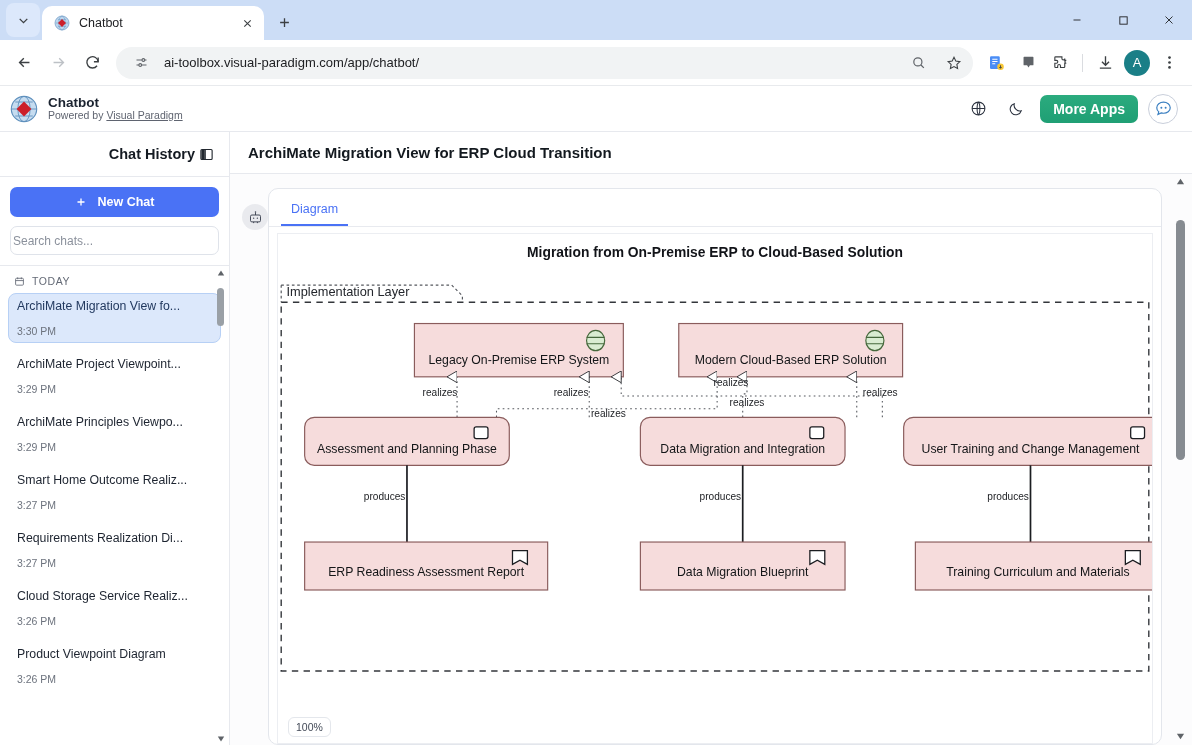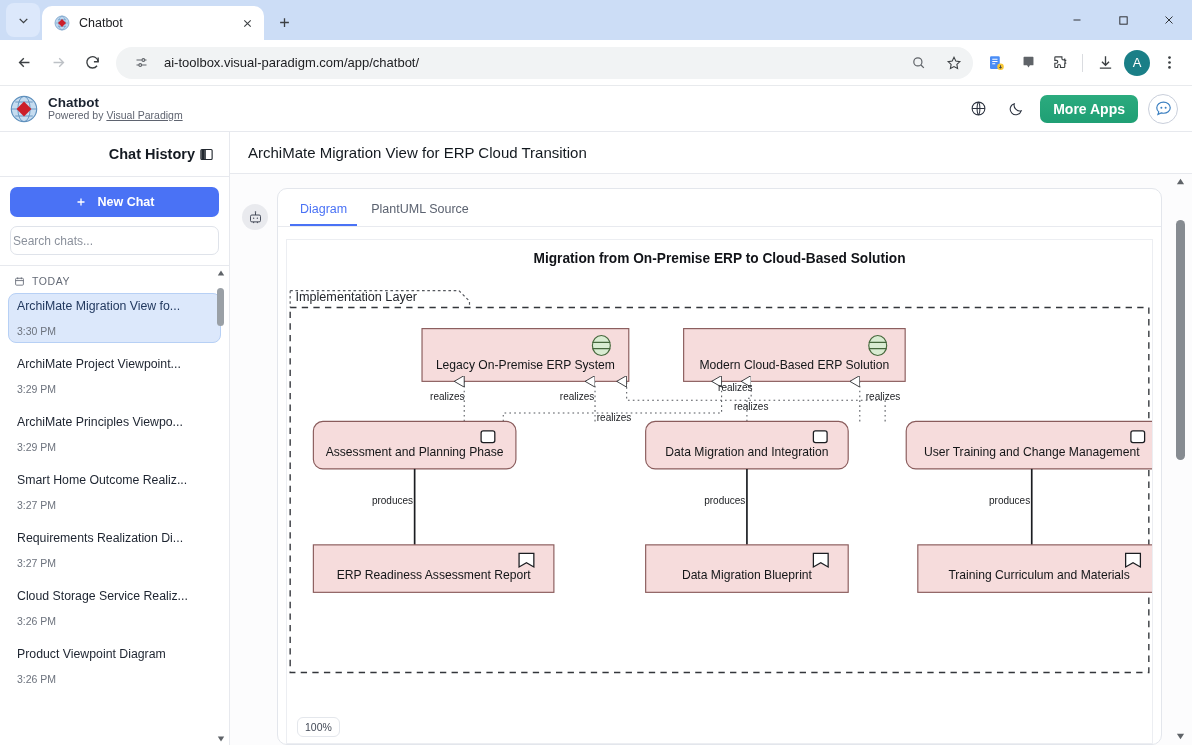--- a/index.html
+++ b/index.html
@@ -130,38 +130,38 @@
   .sb-arrow { width:13px; height:13px; display:flex; align-items:center;
               justify-content:center; color:#5f6368; cursor:pointer; }
   .sb-arrow.down { position:absolute; bottom:0; }
   .sb-thumb { position:absolute; left:3px; top:22px; width:7px; height:38px;
               background:#9aa0a6; border-radius:4px; cursor:pointer; }
 
   
   .main { flex:1; display:flex; flex-direction:column; min-width:0; background:#fff; }
   .main-title-bar { height:42px; display:flex; align-items:center;
                     padding:0 18px; border-bottom:1px solid #e7e9ee; }
-  .main-title { font-size:15px; font-weight:400; color:#13191f; }
+  .main-title { font-size:15px; font-weight:700; color:#13191f; }
 
   .convo-area { flex:1; position:relative; background:#fcfcfd;
-                padding:14px 30px 0 12px; overflow:hidden; display:flex; gap:9px; }
+                padding:14px 30px 0 12px; overflow:hidden; display:flex; }
   .bot-avatar { width:26px; height:26px; flex:0 0 26px; border-radius:50%;
                 background:#e9eaee; display:flex; align-items:center;
                 justify-content:center; margin-top:16px; }
   .artifact-card {
     flex:1; min-width:0; border:1px solid #e3e6ec; border-radius:10px;
     background:#ffffff; display:flex; flex-direction:column; overflow:hidden;
   }
   .artifact-tabs { display:flex; gap:4px; padding:6px 12px 0 12px;
                    border-bottom:1px solid #e8eaef; }
   .artifact-tab { font-size:12.5px; padding:7px 10px 8px 10px; color:#5b6270;
                   cursor:pointer; border-bottom:2px solid transparent; }
   .artifact-tab.active { color:#4a72f5; border-bottom-color:#4a72f5; }
 
-  .diagram-wrap { flex:1; position:relative; margin:12px 8px 0 8px;
+  .diagram-wrap { flex:1; position:relative; margin:6px 8px 0 8px;
                   border:1px solid #eceef2; overflow:hidden; background:#fff; }
   .diagram-canvas { position:absolute; left:0; top:0; width:100%; height:100%; }
   .zoom-badge { position:absolute; left:10px; bottom:6px; border:1px solid #e4e7ec;
                 border-radius:6px; background:#fff; font-size:10.5px; color:#434a57;
                 padding:3px 7px; }
 
   .main-scrollbar { position:absolute; right:4px; top:0; width:15px; height:100%; }
   .ms-arrow { width:15px; height:14px; display:flex; align-items:center;
               justify-content:center; color:#5f6368; cursor:pointer; }
   .ms-arrow.down { position:absolute; bottom:2px; }
@@ -427,21 +427,20 @@
             <path d="M12 4v4M9 19v2M15 19v2"></path>
           <circle cx="9" cy="13" r="1.1" fill="#3b4150" stroke="none"></circle>
           <circle cx="15" cy="13" r="1.1" fill="#3b4150" stroke="none"></circle>
           <circle cx="12" cy="3.2" r="1.2" fill="#3b4150" stroke="none"></circle>
           </svg>
       </div>
 
       <div class="artifact-card">
         <div class="artifact-tabs">
           <div class="artifact-tab active">Diagram</div>
-          <div class="artifact-tab">PlantUML Source</div>
         </div>
 
         <div class="diagram-wrap">
 
           <svg class="diagram-canvas" viewBox="0 0 820 420" preserveAspectRatio="xMidYMin meet">
             <defs>
               <marker id="hollowtri" viewBox="0 0 14 12" refX="7" refY="12" markerWidth="11" markerHeight="10" orient="auto-start-reverse">
                 <path d="M7 0 L14 12 L0 12 Z" fill="#ffffff" stroke="#1b1d21" stroke-width="1"></path>
               </marker>
             </defs>

